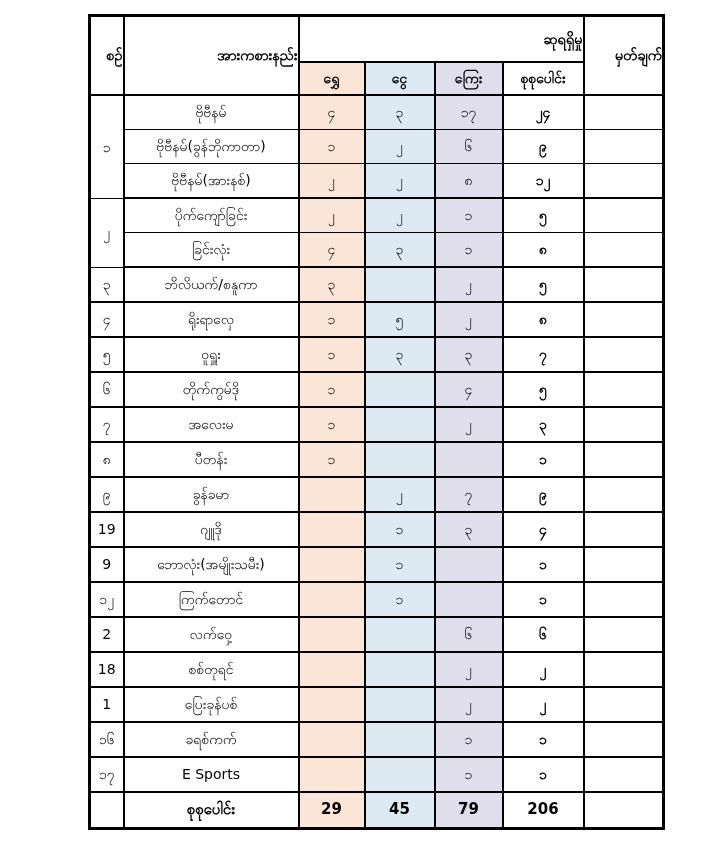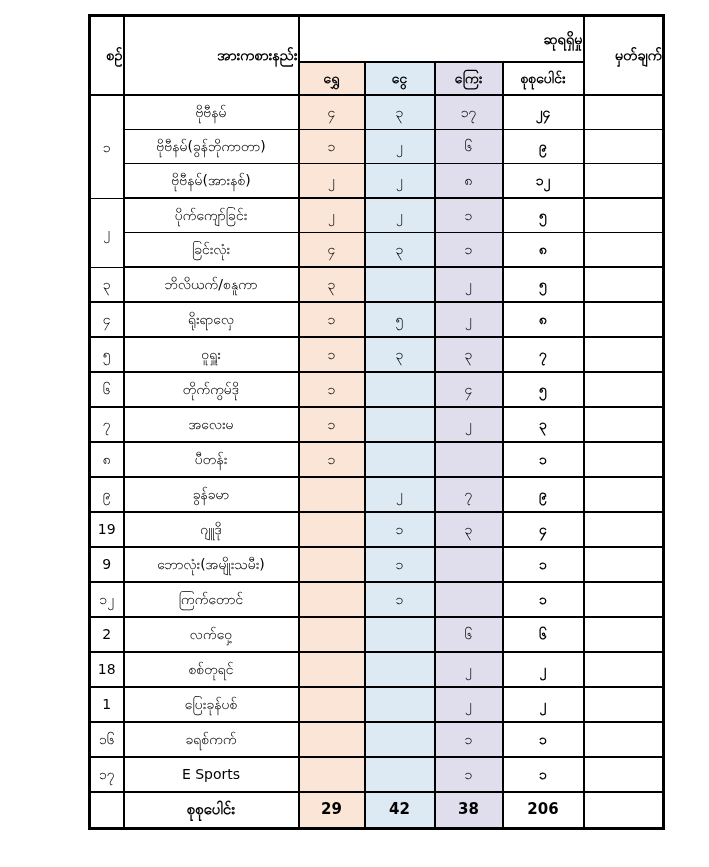--- a/index.html
+++ b/index.html
@@ -257,20 +257,20 @@
           <td class="c-bronze">၁</td>
           <td class="c-total">၁</td>
           <td class="c-remark"></td>
         </tr>
       </tbody>
     <tfoot>
       <tr>
         <td></td>
         <td class="tfoot-label">စုစုပေါင်း</td>
         <td class="c-gold">29</td>
-        <td class="c-silver">42</td>
-        <td class="c-bronze">38</td>
+        <td class="c-silver">45</td>
+        <td class="c-bronze">79</td>
         <td>206</td>
         <td></td>
       </tr>
     </tfoot>
   </table>
 </div>
 
 </body></html>

